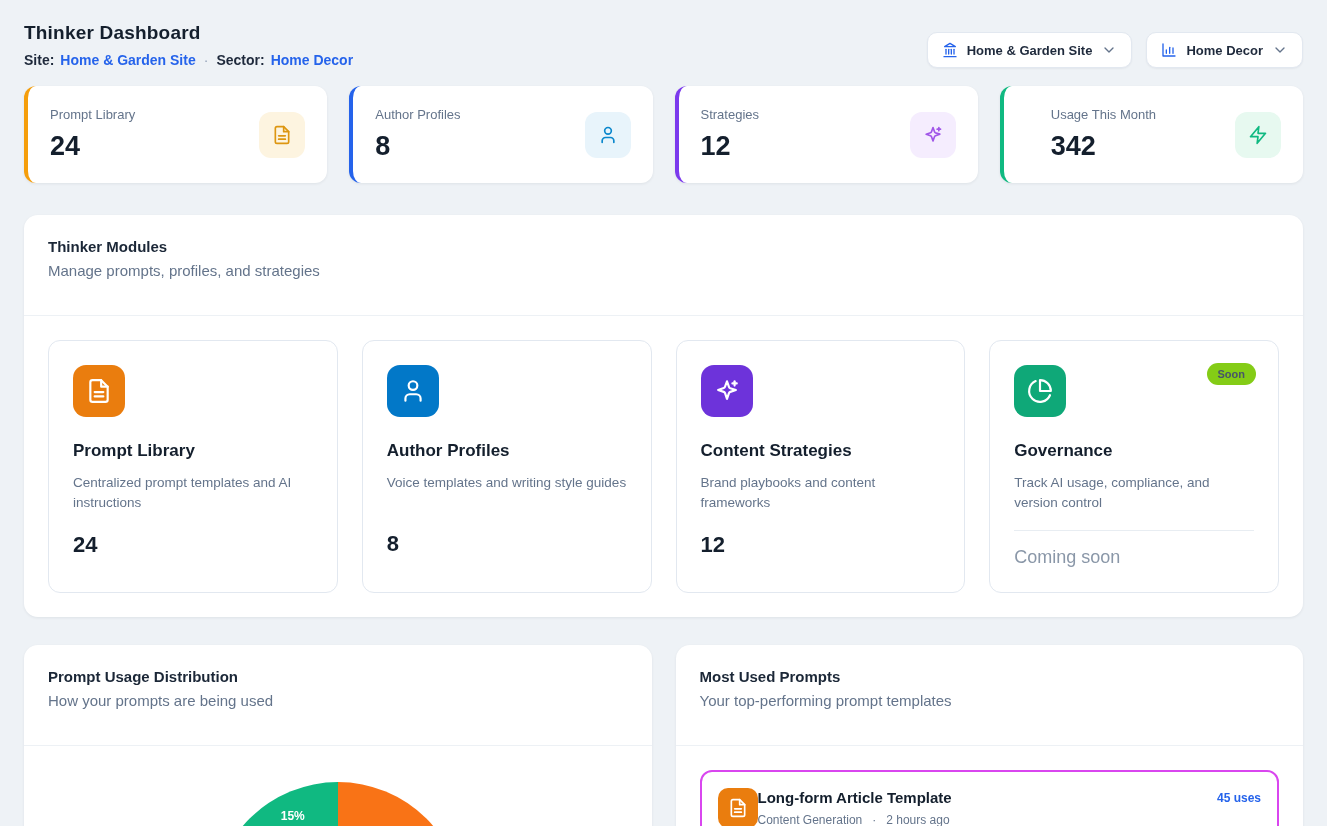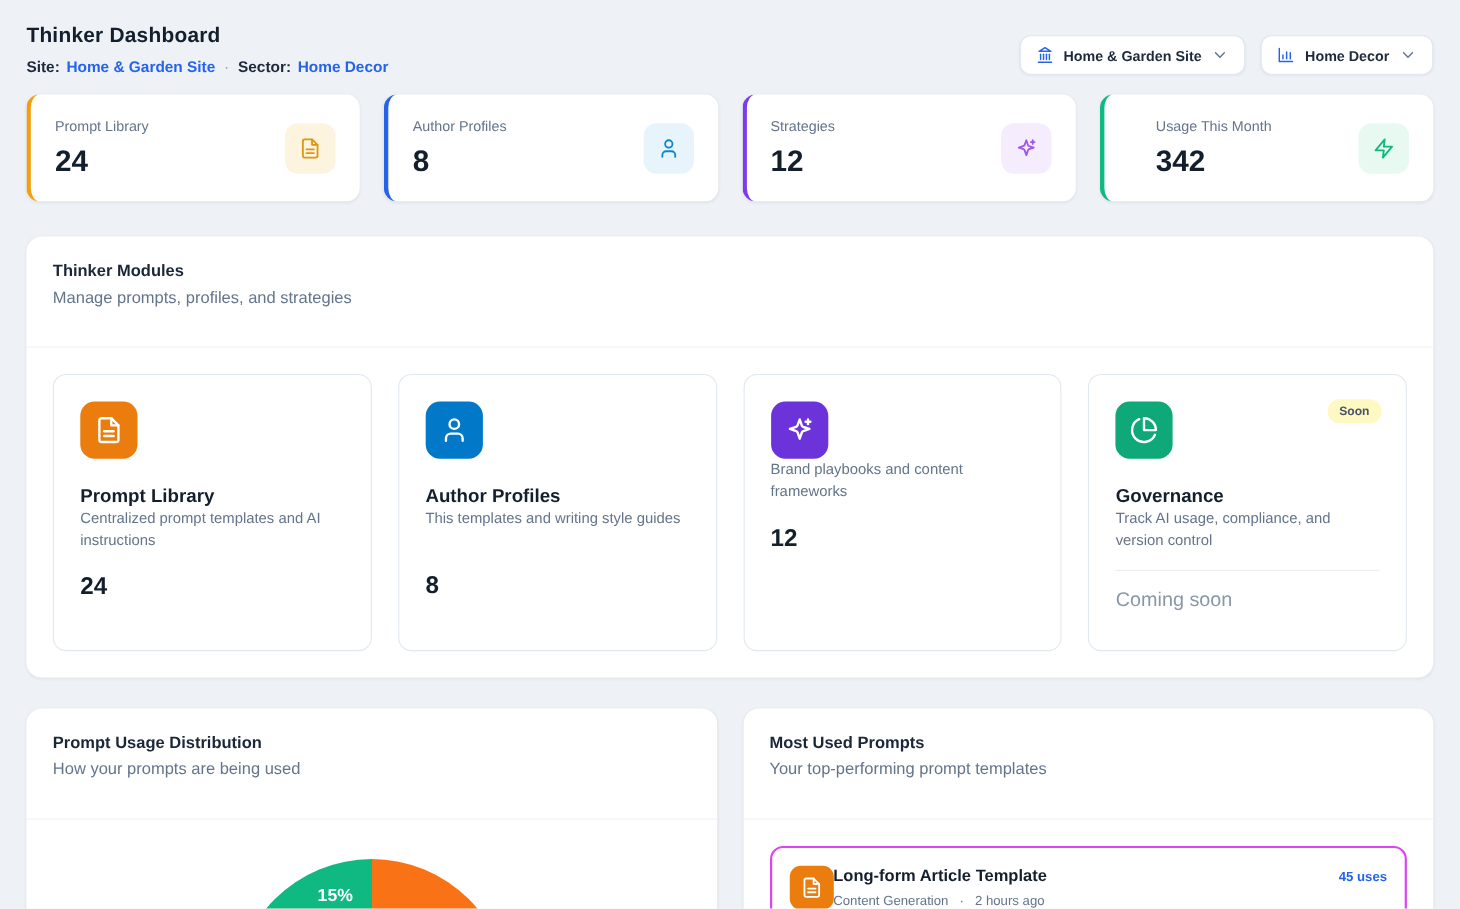--- a/index.html
+++ b/index.html
@@ -63,44 +63,44 @@
     min-height:252px; position:relative; cursor:pointer; background:#fff;
     display:flex; flex-direction:column;
   }
   .module-icon { width:52px; height:52px; border-radius:13px; display:flex; align-items:center; justify-content:center; color:#fff; }
   .module-icon svg { width:26px; height:26px; }
   .mi-orange { background:#ea7d0e; }
   .mi-blue   { background:#0278c8; }
   .mi-purple { background:#6d33da; }
   .mi-green  { background:#0fa878; }
   .module-title { font-size:17px; font-weight:800; color:#141f2d; margin-top:24px; }
-  .module-desc { font-size:13.5px; color:#64748b; line-height:1.5; margin-top:0; min-height:40px; }
+  .module-desc { font-size:13.5px; color:#64748b; line-height:1.5; margin-top:12px; min-height:40px; }
   .module-count { font-size:22px; font-weight:800; color:#141f2d; margin-top:18px; }
   .soon-badge {
     position:absolute; top:22px; right:22px;
-    background:#fef9c3; color:#475569; font-size:11px; font-weight:700;
+    background:#84cc16; color:#475569; font-size:11px; font-weight:700;
     padding:5px 11px; border-radius:999px;
   }
   .module-divider { border:none; border-top:1px solid #e8edf2; margin-top:16px; }
   .coming-soon { font-size:18px; color:#8a97a8; margin-top:16px; }
 
   
   .bottom-row { display:grid; grid-template-columns:1fr 1fr; gap:24px; margin-top:28px; }
   .bottom-card { min-height:420px; }
 
   .chart-area { display:flex; justify-content:center; padding-top:36px; }
   .donut { width:250px; height:250px; border-radius:50%; position:relative; }
   .donut::after {
     content:""; position:absolute; left:50%; top:50%;
     width:126px; height:126px; border-radius:50%; background:#fff;
     transform:translate(-50%,-50%);
   }
   .donut-label {
-    position:absolute; left:92px; top:34px; transform:translate(-50%,-50%);
-    color:#fff; font-size:16px; font-weight:700; z-index:2;
+    position:absolute; left:80px; top:34px; transform:translate(-50%,-50%);
+    color:#fff; font-size:12px; font-weight:700; z-index:2;
   }
 
   .prompt-list { padding:24px; }
   .prompt-item {
     border:2px solid #d946ef; border-radius:12px; padding:16px;
     display:flex; align-items:center; cursor:pointer; background:#fff;
   }
   .prompt-icon { width:40px; height:40px; border-radius:10px; background:#ea7d0e; color:#fff;
     display:flex; align-items:center; justify-content:center; flex:none; }
   .prompt-icon svg { width:20px; height:20px; }
@@ -243,32 +243,33 @@
       </div>
 
       <div class="module-card">
         <div class="module-icon mi-blue">
           <svg viewBox="0 0 24 24" fill="none" stroke="currentColor" stroke-width="2" stroke-linecap="round" stroke-linejoin="round">
               <path d="M19 21v-2a4 4 0 0 0-4-4H9a4 4 0 0 0-4 4v2"></path>
               <circle cx="12" cy="7" r="4"></circle>
             </svg>
         </div>
         <div class="module-title">Author Profiles</div>
-        <div class="module-desc">This templates and writing style guides</div>
+        <div class="module-desc">Voice templates and writing style guides</div>
         <div class="module-count">8</div>
       </div>
 
       <div class="module-card">
         <div class="module-icon mi-purple">
           <svg viewBox="0 0 24 24" fill="none" stroke="currentColor" stroke-width="2" stroke-linecap="round" stroke-linejoin="round">
               <path d="M12 3l1.8 5.2a2 2 0 0 0 1.2 1.2L20.2 11l-5.2 1.8a2 2 0 0 0-1.2 1.2L12 19.2l-1.8-5.2a2 2 0 0 0-1.2-1.2L3.8 11l5.2-1.8a2 2 0 0 0 1.2-1.2z"></path>
               <path d="M19 3v4"></path>
               <path d="M17 5h4"></path>
             </svg>
         </div>
+        <div class="module-title">Content Strategies</div>
         <div class="module-desc">Brand playbooks and content frameworks</div>
         <div class="module-count">12</div>
       </div>
 
       <div class="module-card">
         <span class="soon-badge">Soon</span>
         <div class="module-icon mi-green">
           <svg viewBox="0 0 24 24" fill="none" stroke="currentColor" stroke-width="2" stroke-linecap="round" stroke-linejoin="round">
               <path d="M21.21 15.89A10 10 0 1 1 8 2.83"></path>
               <path d="M22 12A10 10 0 0 0 12 2v10z"></path>

